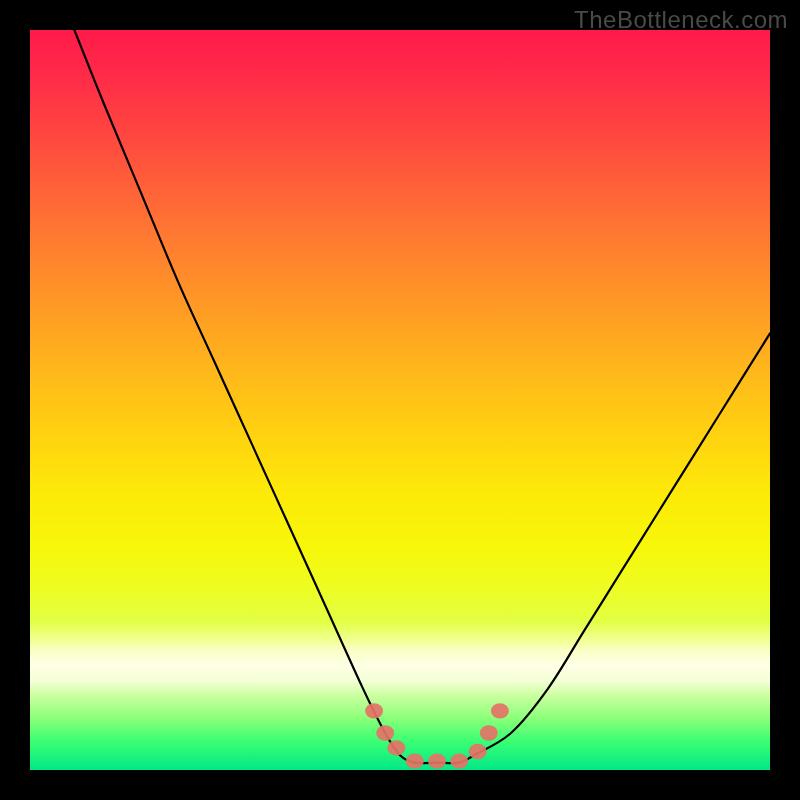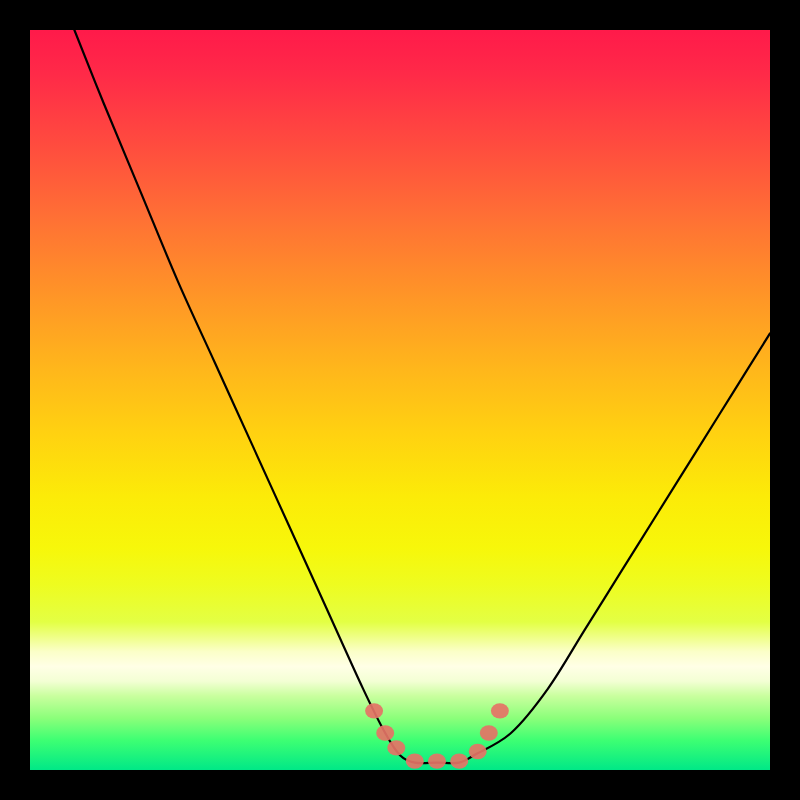--- a/index.html
+++ b/index.html
@@ -79,13 +79,14 @@
           <ellipse cx="366.3" cy="717.8" rx="9" ry="7.6499999999999995" class="dot"></ellipse>
           <ellipse cx="384.8" cy="731.12" rx="9" ry="7.6499999999999995" class="dot"></ellipse>
           <ellipse cx="407.00000000000006" cy="731.12" rx="9" ry="7.6499999999999995" class="dot"></ellipse>
           <ellipse cx="429.2" cy="731.12" rx="9" ry="7.6499999999999995" class="dot"></ellipse>
           <ellipse cx="447.7" cy="721.5" rx="9" ry="7.6499999999999995" class="dot"></ellipse>
           <ellipse cx="458.8" cy="703" rx="9" ry="7.6499999999999995" class="dot"></ellipse>
           <ellipse cx="469.90000000000003" cy="680.8" rx="9" ry="7.6499999999999995" class="dot"></ellipse>
         </g>
     </svg>
   </div>
+  <div class="watermark">TheBottleneck.com</div>
 </div>
 
 </body></html>

